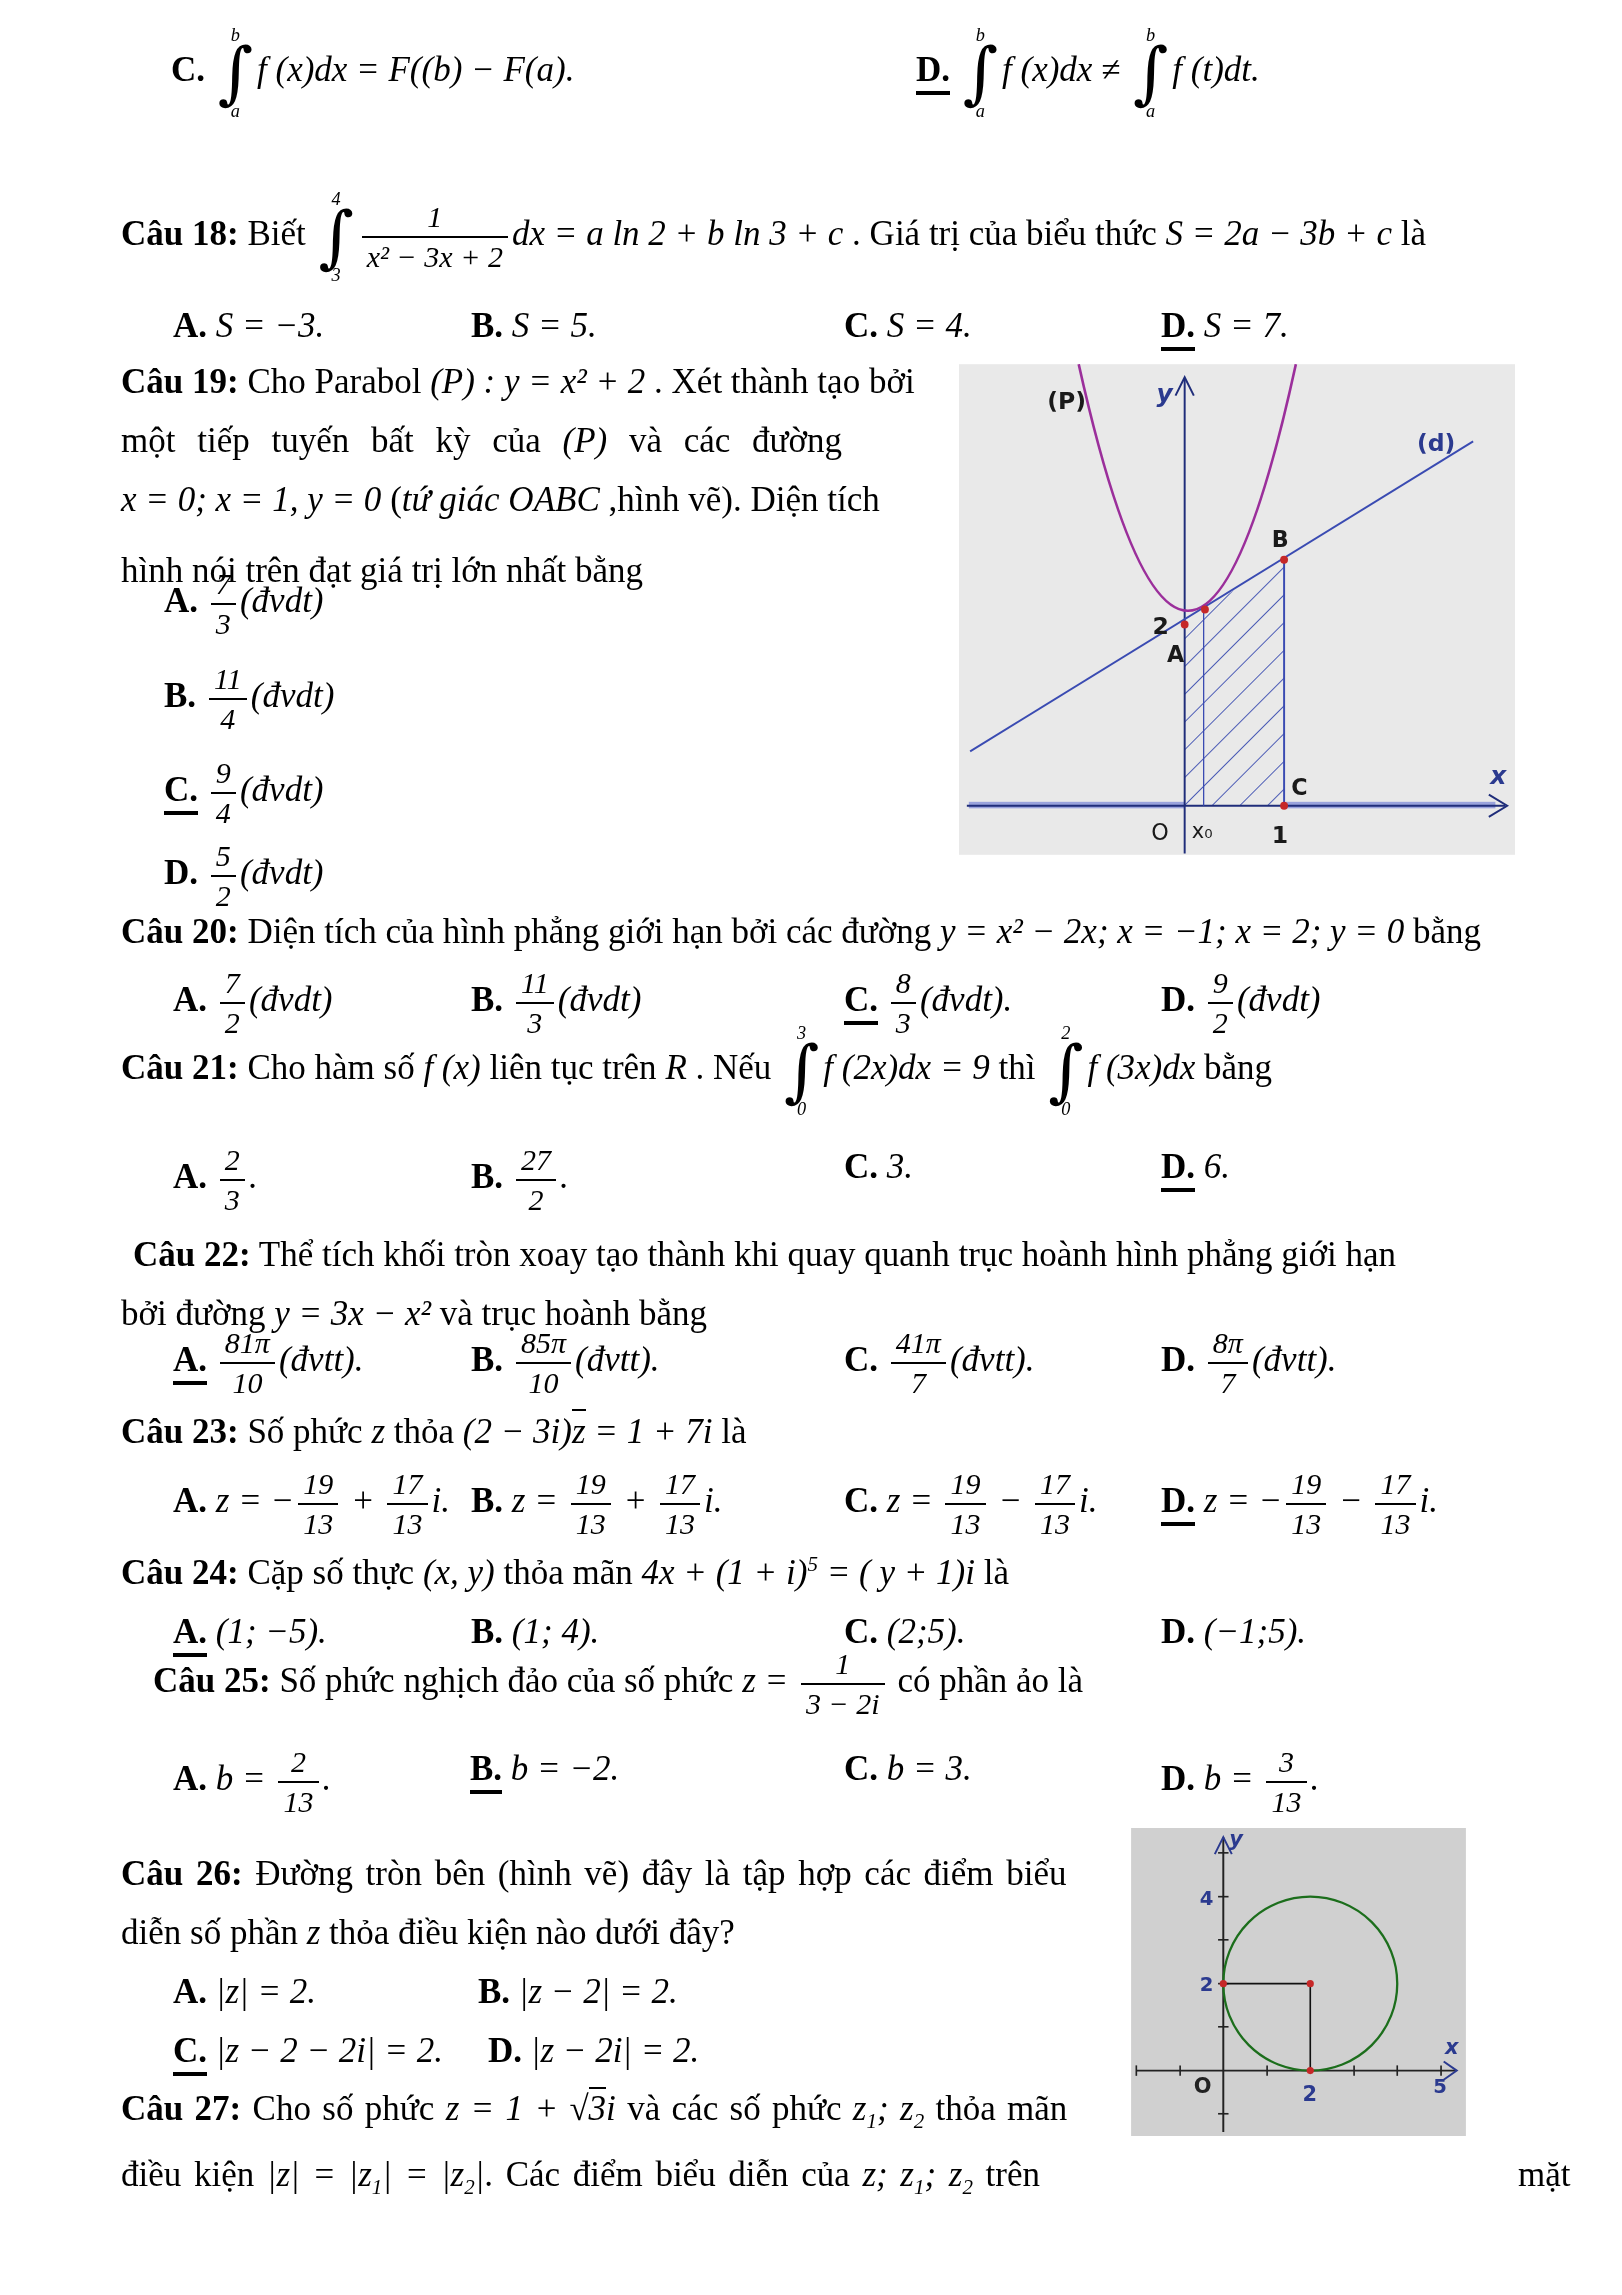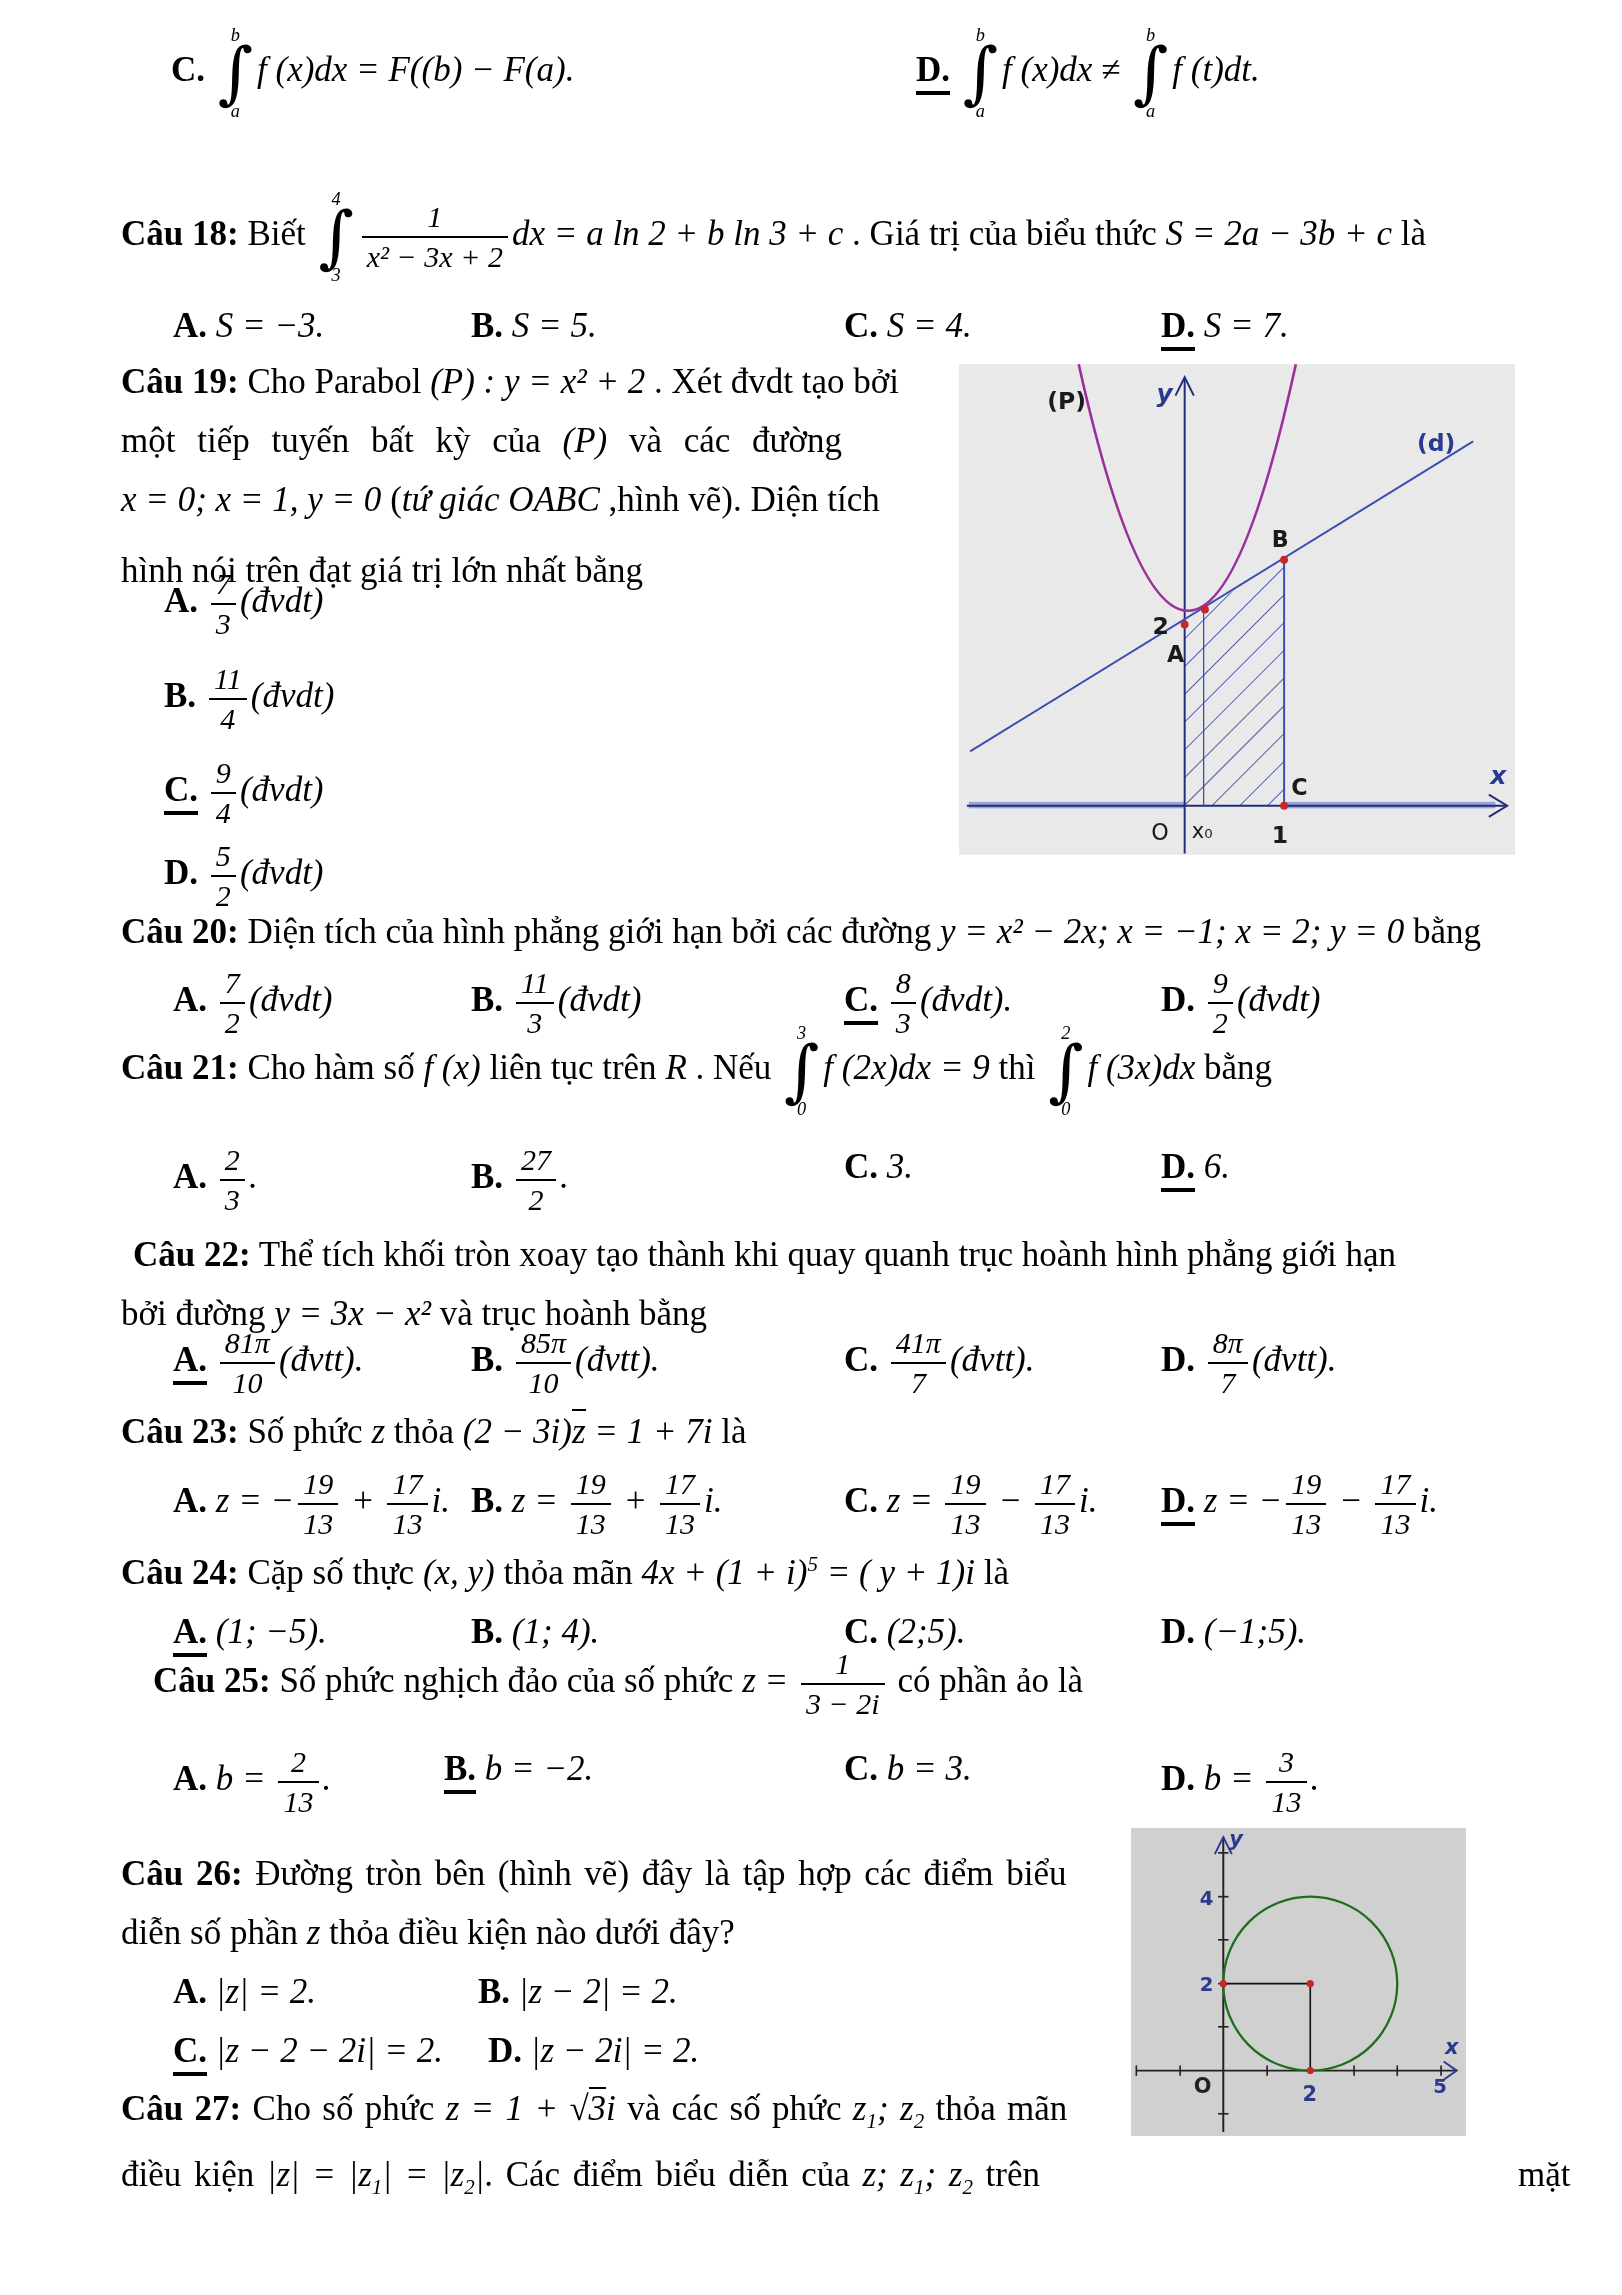--- a/index.html
+++ b/index.html
@@ -125,21 +125,21 @@
             <span class="ia">3</span>
           </span><span class="frac"><span class="fnum">1</span><span class="fden">x² − 3x + 2</span></span>dx = a ln 2 + b ln 3 + c</span><span> .  Giá trị của biểu thức </span><span class="math">S = 2a − 3b + c</span><span> là</span></span>
     </div>
     <div class="row" style="top: 304px;">
       <span class="item" style="left: 173px;"><b class="bold">A.</b><span class="math"> S = −3.</span></span>
       <span class="item" style="left: 471px;"><b class="bold">B.</b><span class="math"> S = 5.</span></span>
       <span class="item" style="left: 844px;"><b class="bold">C.</b><span class="math"> S = 4.</span></span>
       <span class="item" style="left: 1161px;"><b class="bold ul">D.</b><span class="math"> S = 7.</span></span>
     </div>
     <div class="row" style="top: 360px;">
-      <span class="item" style="left: 121px;"><b class="bold">Câu 19:</b><span> Cho Parabol </span><span class="math">(P) : y = x² + 2</span><span> . Xét đvdt tạo bởi</span></span>
+      <span class="item" style="left: 121px;"><b class="bold">Câu 19:</b><span> Cho Parabol </span><span class="math">(P) : y = x² + 2</span><span> . Xét thành tạo bởi</span></span>
     </div>
     <div class="row" style="top: 419px;">
       <span class="item" style="left: 121px; word-spacing: 13px;"><span>một tiếp tuyến bất kỳ của </span><span class="math">(P)</span><span> và các đường</span></span>
     </div>
     <div class="row" style="top: 478px;">
       <span class="item" style="left: 121px;"><span class="math">x = 0; x = 1, y = 0</span><span> (</span><span class="it">tứ giác  OABC</span><span> ,hình vẽ). Diện tích</span></span>
     </div>
     <div class="row" style="top: 537px;">
       <span class="item" style="left: 121px; margin-top: 12px;"><span>hình nói trên đạt giá trị lớn nhất bằng</span></span>
     </div>
@@ -209,21 +209,21 @@
       <span class="item" style="left: 173px;"><b class="bold ul">A.</b><span class="math"> (1; −5).</span></span>
       <span class="item" style="left: 471px;"><b class="bold">B.</b><span class="math"> (1; 4).</span></span>
       <span class="item" style="left: 844px;"><b class="bold">C.</b><span class="math"> (2;5).</span></span>
       <span class="item" style="left: 1161px;"><b class="bold">D.</b><span class="math"> (−1;5).</span></span>
     </div>
     <div class="row" style="top: 1649px;">
       <span class="item" style="left: 121px; margin-left: 32px;"><b class="bold">Câu 25:</b><span> Số phức nghịch đảo của số phức </span><span class="math">z = <span class="frac"><span class="fnum">1</span><span class="fden">3 − 2i</span></span></span><span> có phần ảo là</span></span>
     </div>
     <div class="row" style="top: 1747px;">
       <span class="item" style="left: 173px;"><b class="bold">A.</b><span class="math"> b = <span class="frac"><span class="fnum">2</span><span class="fden">13</span></span>.</span></span>
-      <span class="item" style="left: 444px;"><b class="bold ul">B.</b><span class="math"> b = −2.</span></span>
+      <span class="item" style="left: 470px;"><b class="bold ul">B.</b><span class="math"> b = −2.</span></span>
       <span class="item" style="left: 844px;"><b class="bold">C.</b><span class="math"> b = 3.</span></span>
       <span class="item" style="left: 1161px;"><b class="bold">D.</b><span class="math"> b = <span class="frac"><span class="fnum">3</span><span class="fden">13</span></span>.</span></span>
     </div>
     <div class="row" style="top: 1852px;">
       <span class="item" style="left: 121px; word-spacing: 3.9px;"><b class="bold">Câu 26:</b><span> Đường tròn bên (hình vẽ) đây là tập hợp các điểm biểu</span></span>
     </div>
     <div class="row" style="top: 1911px;">
       <span class="item" style="left: 121px;"><span>diễn số phần </span><span class="math">z</span><span> thỏa điều kiện nào dưới đây?</span></span>
     </div>
     <div class="row" style="top: 1970px;">

